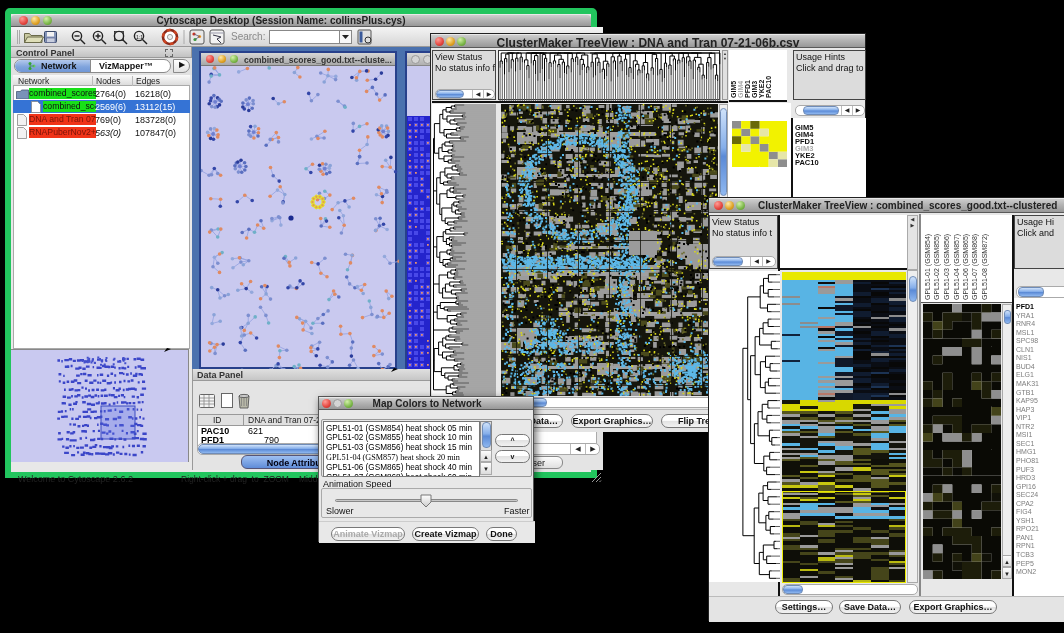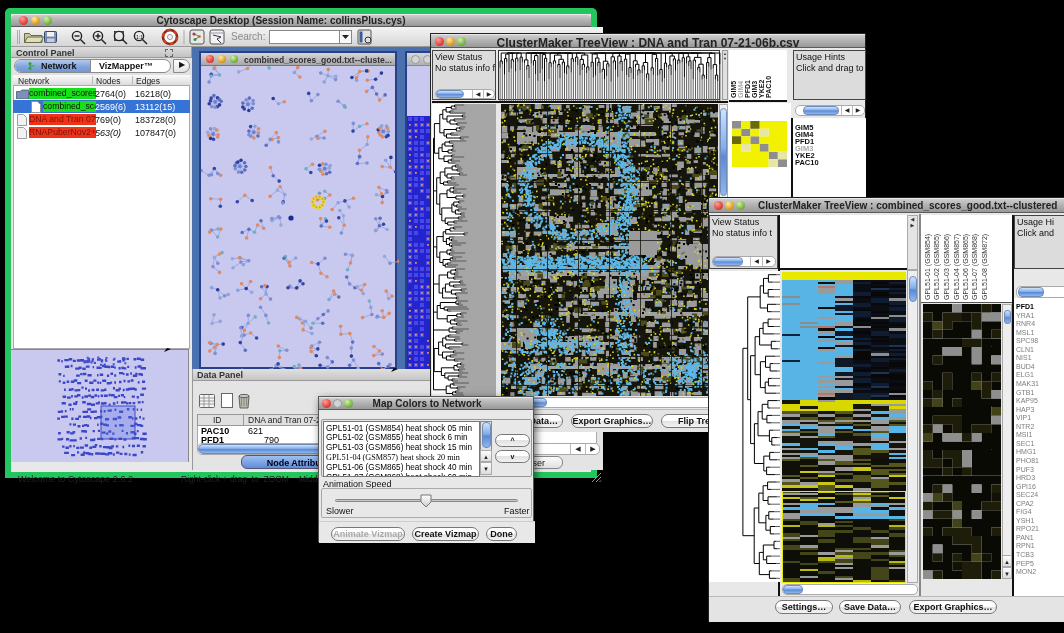--- a/index.html
+++ b/index.html
@@ -798,21 +798,21 @@
 <div class="win" style="left:318px;top:396px;width:216px;height:146px;border:1px solid #555;box-shadow:2px 3px 8px rgba(0,0,0,0.6);">
     <div class="titlebar" style="height:13px;"></div>
     <div class="tl tlr" style="left:3px;top:2px;"></div>
     <div class="tl tlo" style="left:14px;top:2px;"></div>
     <div class="tl tlg" style="left:25px;top:2px;"></div>
     <div class="ttl" style="top:1px;left:108px;transform:translateX(-50%);font-size:10px;">Map Colors to Network</div>
     <div class="abs" style="left:16px;top:13px;font-size:9px;color:#111;margin-top:46px;">Attribute List</div>
     <div class="abs" style="left:2px;top:22px;width:211px;height:58px;border:1px solid #999;border-radius:2px;"></div>
     <div class="abs" style="left:4px;top:24px;width:157px;height:56px;background:#fff;border:1px solid #777;overflow:hidden;">
       <div class="abs" style="left:2px;top:1.5px;font-size:8.2px;color:#000;white-space:nowrap;">GPL51-01 (GSM854) heat shock 05 min</div>
-      <div class="abs" style="left:2px;top:11.3px;font-size:8.2px;color:#000;white-space:nowrap;">GPL51-02 (GSM855) heat shock 6 min</div>
+      <div class="abs" style="left:2px;top:11.3px;font-size:8.2px;color:#000;white-space:nowrap;">GPL51-02 (GSM855) heat shock 10 min</div>
       <div class="abs" style="left:2px;top:21.1px;font-size:8.2px;color:#000;white-space:nowrap;">GPL51-03 (GSM856) heat shock 15 min</div>
       <div class="abs" style="left:2px;top:30.9px;font-size:8.2px;color:#000;white-space:nowrap;font-family:Liberation Serif, serif;">GPL51-04 (GSM857) heat shock 20 min</div>
       <div class="abs" style="left:2px;top:40.7px;font-size:8.2px;color:#000;white-space:nowrap;">GPL51-06 (GSM865) heat shock 40 min</div>
       <div class="abs" style="left:2px;top:50.5px;font-size:8.2px;color:#000;white-space:nowrap;">GPL51-07 (GSM868) heat shock 60 min</div>
     </div>
     <div class="abs" style="left:161px;top:24px;width:12px;height:54px;background:#e0e0e0;border:1px solid #888;"></div>
     <div class="sbthumb" style="left:162.5px;top:25px;width:9px;height:26px;border-radius:4px;"></div>
     <div class="sbbtn" style="left:161px;top:53px;width:12px;height:12px;line-height:12px;">▲</div>
     <div class="sbbtn" style="left:161px;top:65px;width:12px;height:13px;line-height:13px;">▼</div>
     <div class="pill" style="left:176px;top:37px;width:35px;height:13px;line-height:12px;font-size:7px;">^</div>

